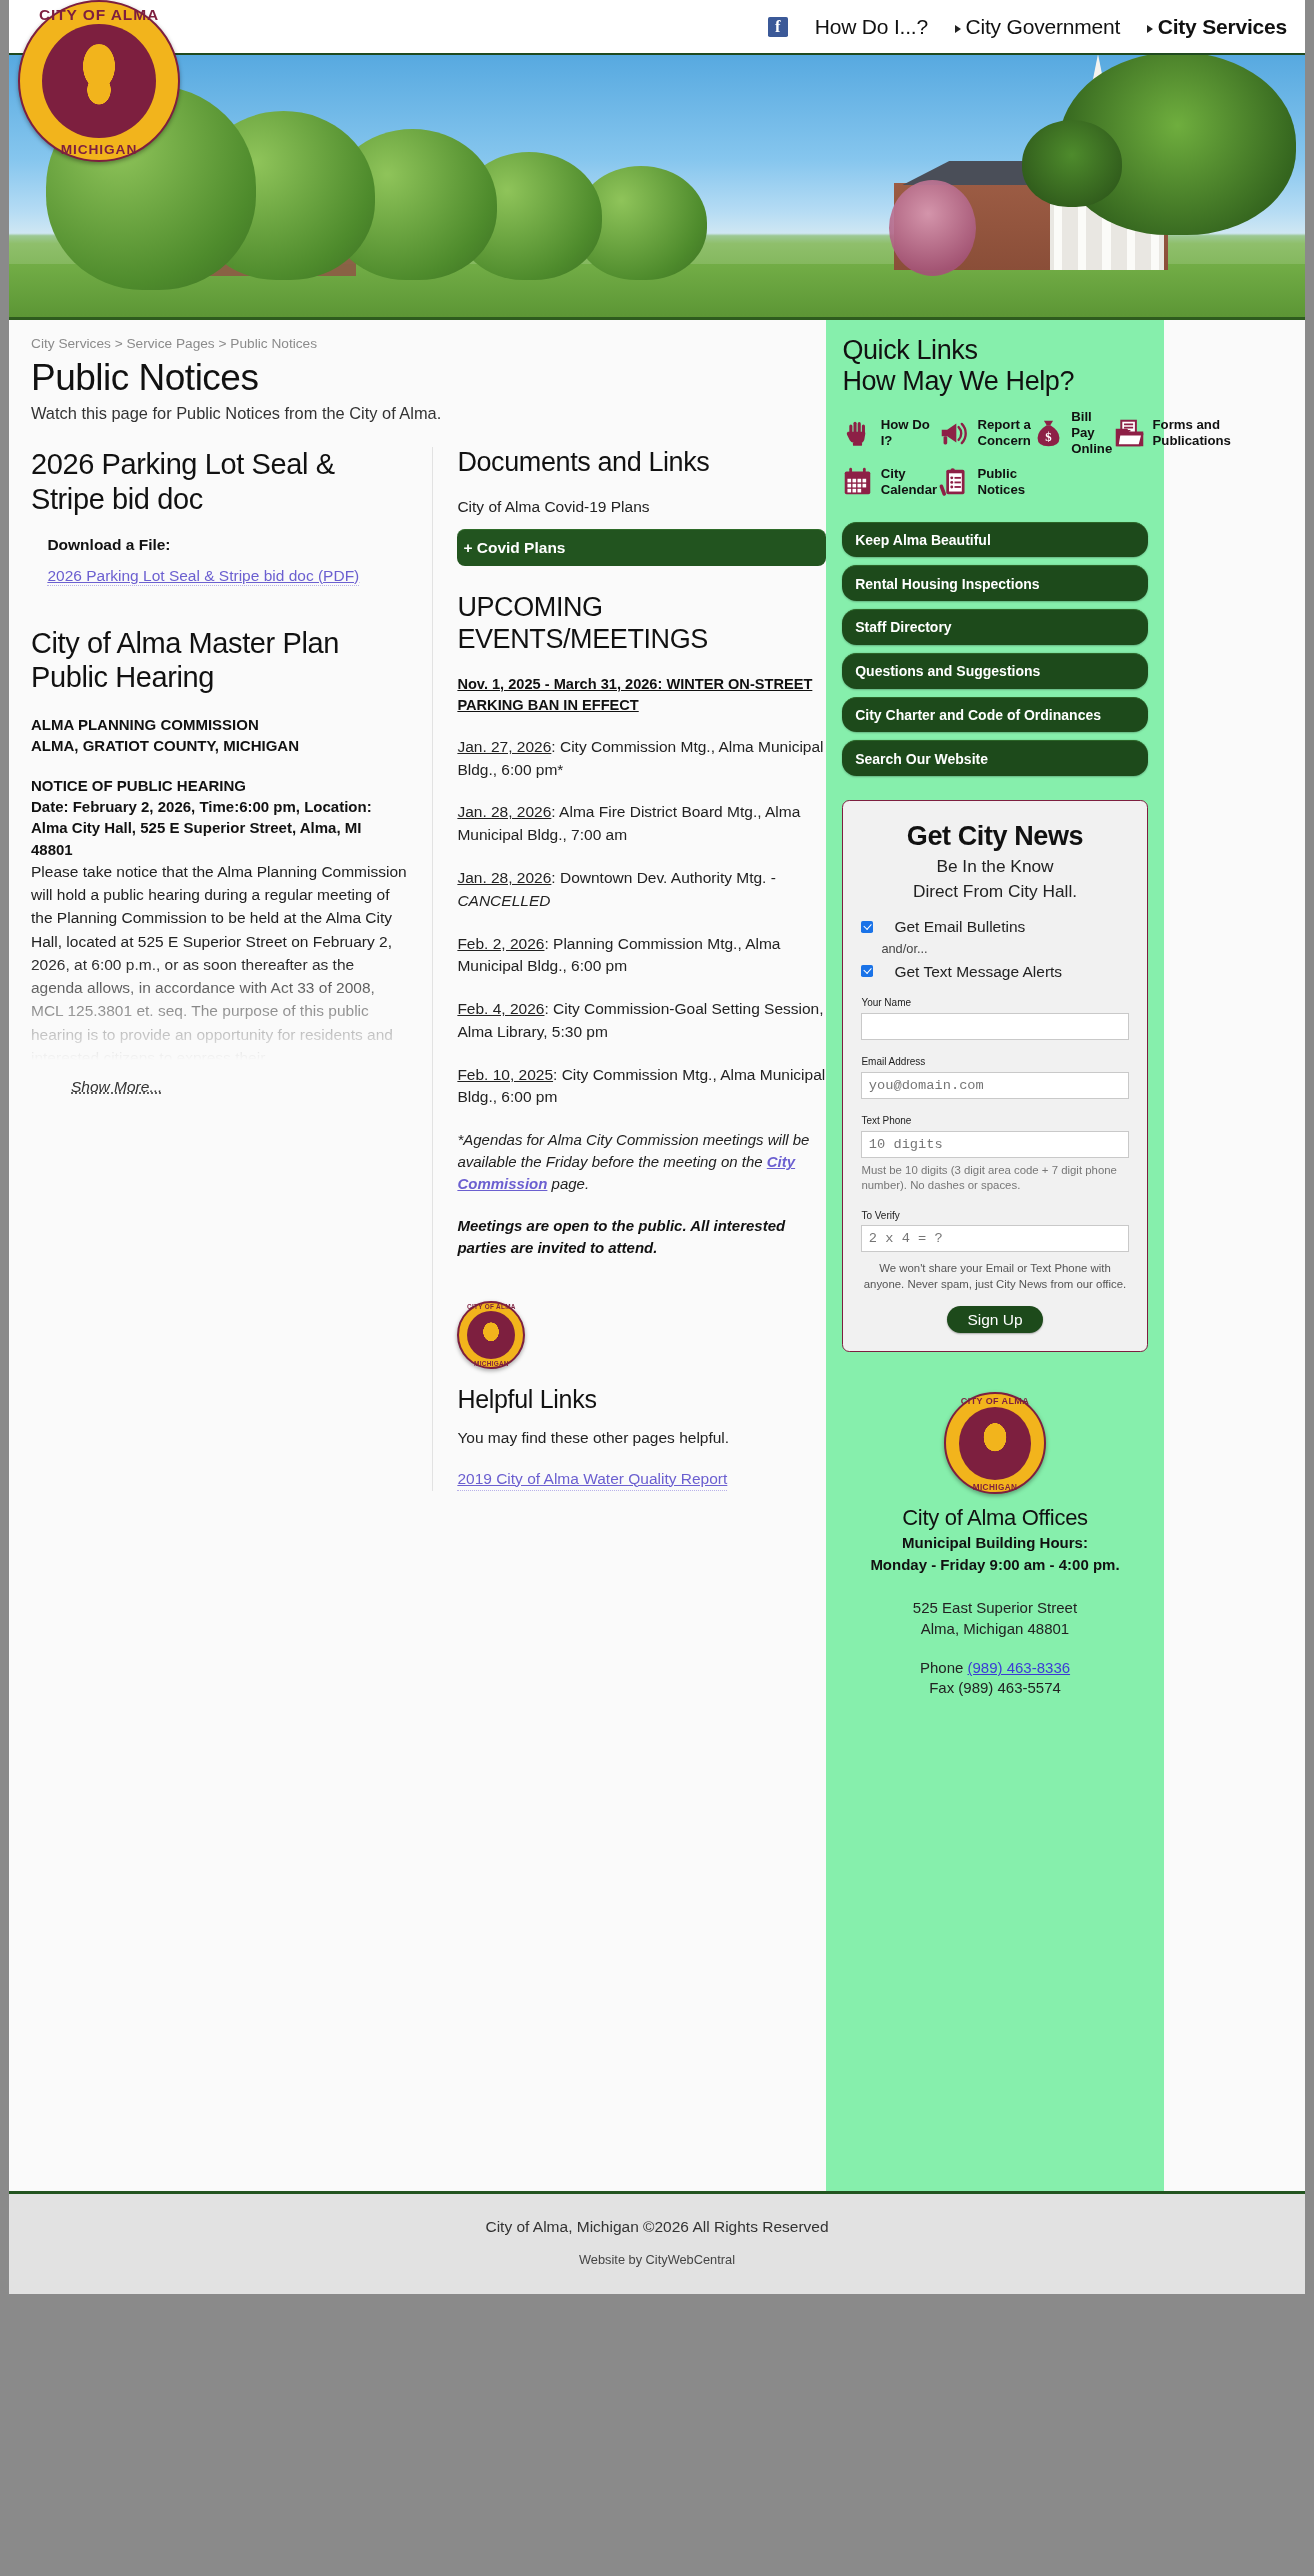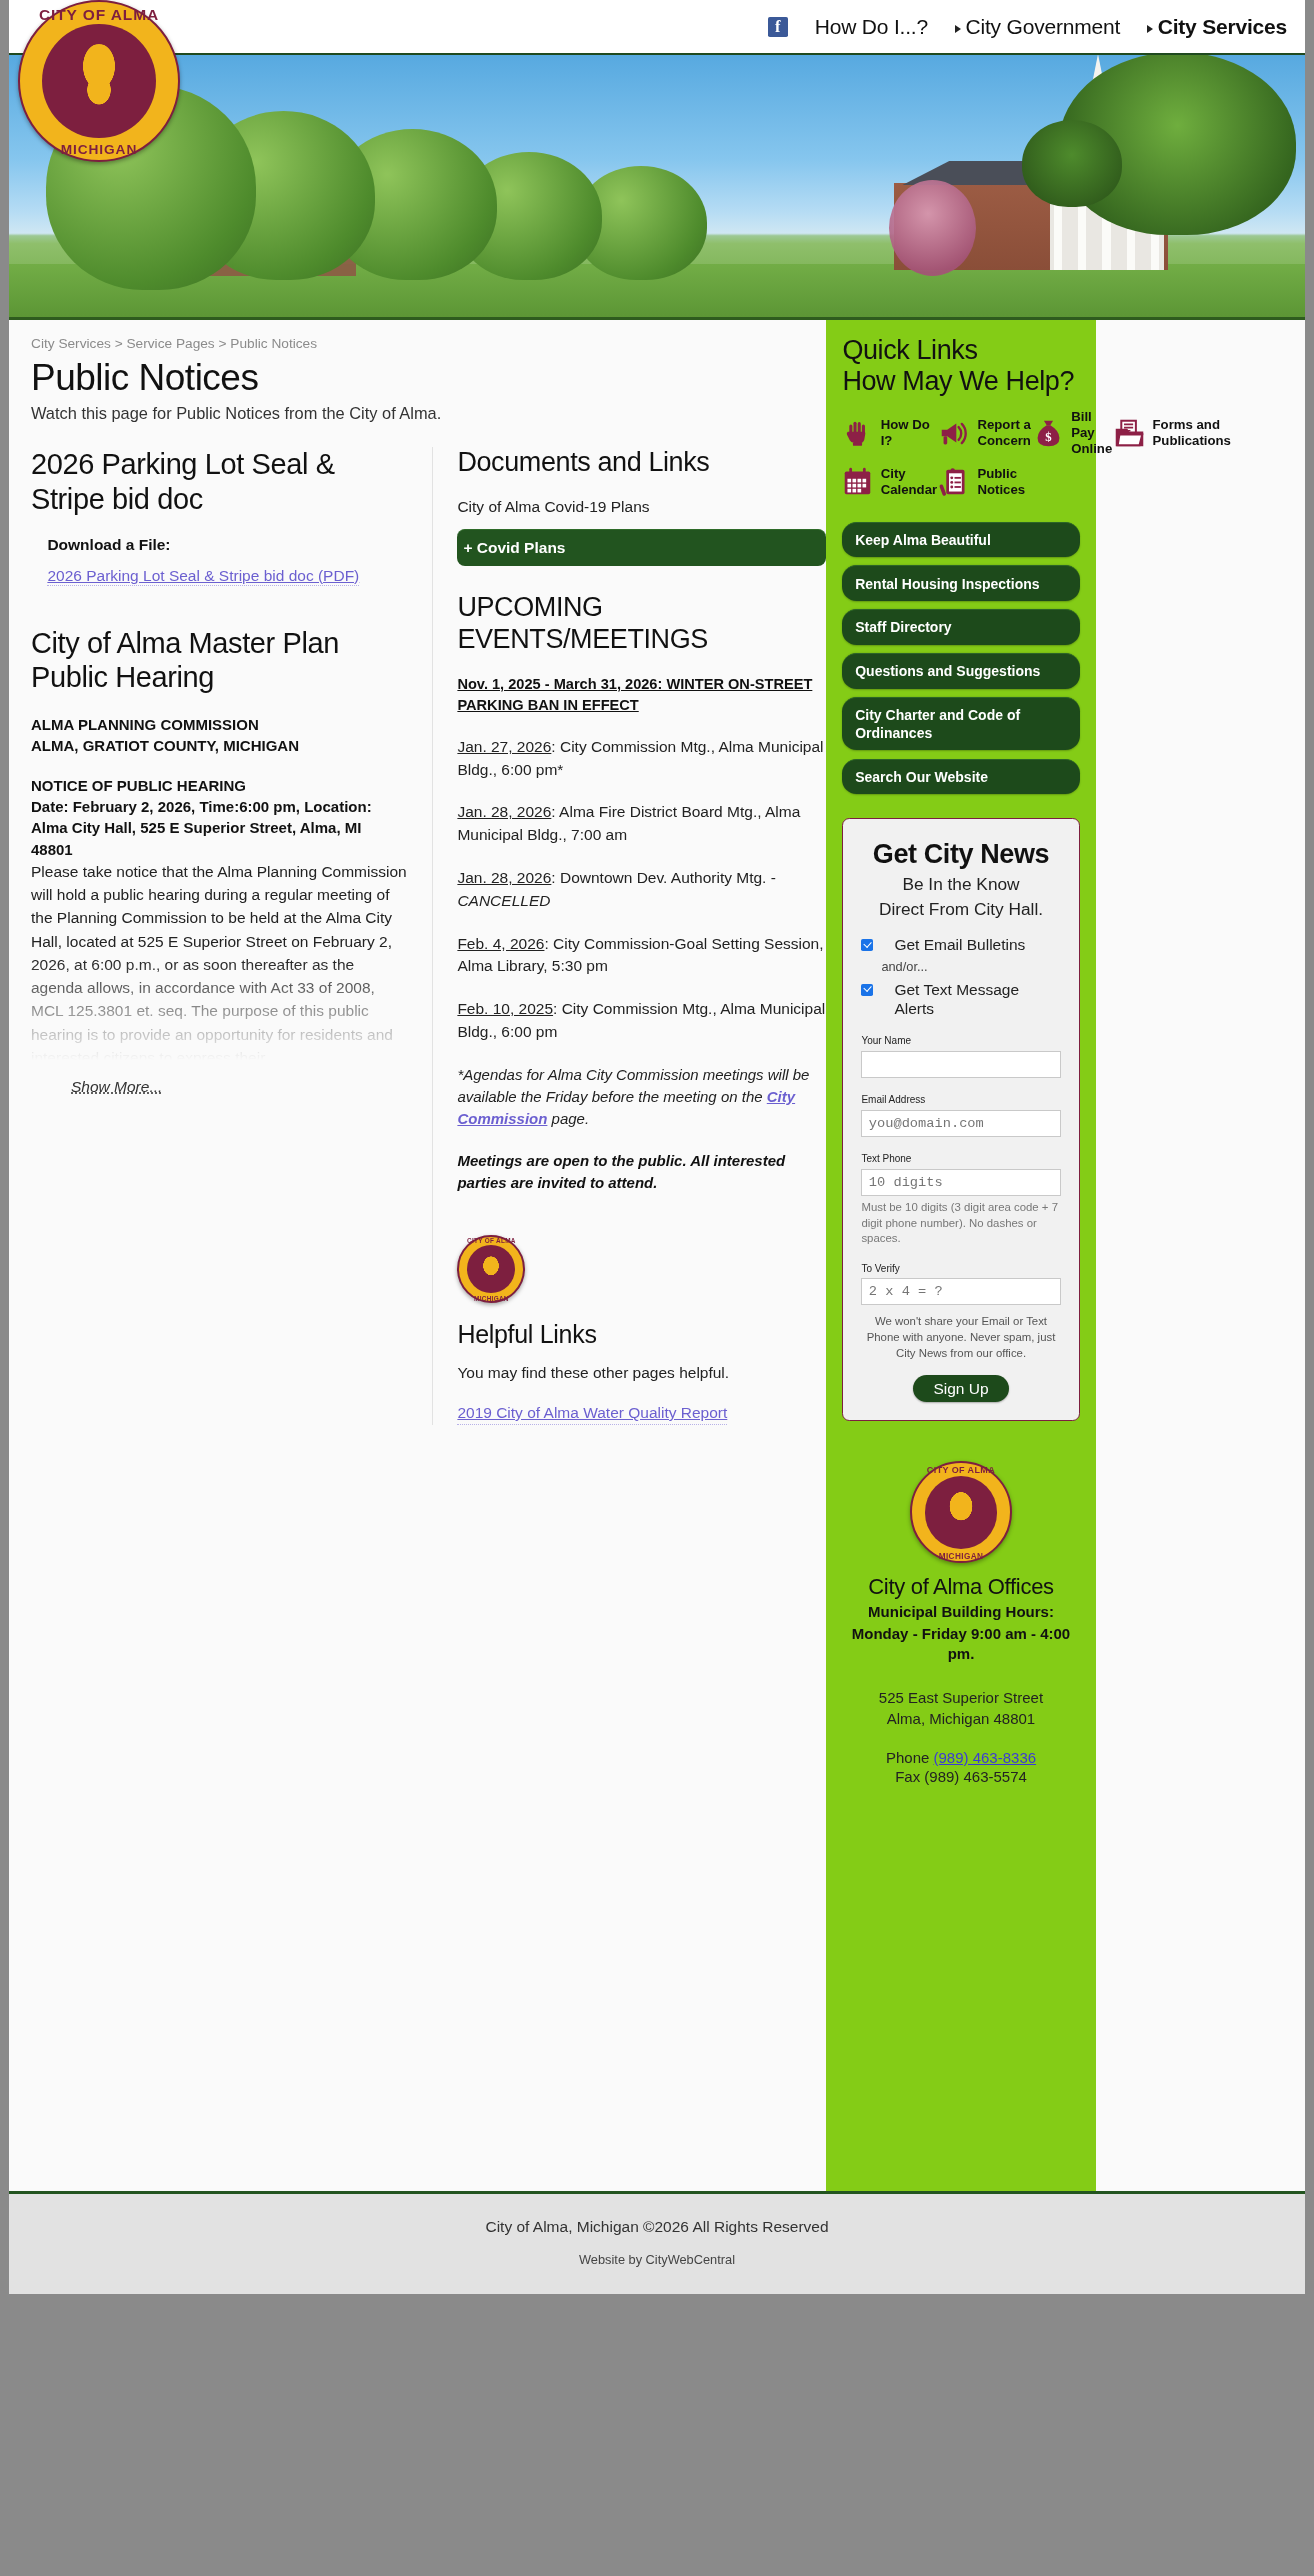--- a/index.html
+++ b/index.html
@@ -293,22 +293,22 @@
   h3.helpful { font-size: 25px; font-weight: 400; color: #111; margin-bottom: 12.8px; letter-spacing: -0.3px; }
   .helpful-sub { font-size: 15.5px; color: #222; line-height: 1.45; margin-bottom: 18px; }
   .helpful-link {
     display: inline-block; font-size: 15.5px; color: #6b5fd0;
     text-decoration: underline; line-height: 1.45;
     border-bottom: 0.9px dotted #b8b2e8;
   }
 
   
   .sidebar {
-    width: 270px;
-    background: #84cc16;
+    width: 338px;
+    background: #86efac;
     padding: 14.6px 16.4px 37px 16.4px;
   }
   .ql-title {
     font-size: 27px; color: #111; font-weight: 400;
     line-height: 1.15; letter-spacing: -0.4px;
     margin-bottom: 12.8px;
   }
   .ql-grid {
     display: grid; grid-template-columns: 1fr 1fr 1fr 1fr;
     gap: 9px 2px; margin-bottom: 24px;
@@ -488,20 +488,23 @@
           </div>
 
           <div class="ev">
             <span class="date">Jan. 27, 2026</span><span>: City Commission Mtg., Alma Municipal Bldg., 6:00 pm*</span>
           </div>
           <div class="ev">
             <span class="date">Jan. 28, 2026</span><span>: Alma Fire District Board Mtg., Alma Municipal Bldg., 7:00 am</span>
           </div>
           <div class="ev">
             <span class="date">Jan. 28, 2026</span><span>: Downtown Dev. Authority Mtg. - </span><span class="cancelled">CANCELLED</span>
+          </div>
+          <div class="ev">
+            <span class="date">Feb. 2, 2026</span><span>: Planning Commission Mtg., Alma Municipal Bldg., 6:00 pm</span>
           </div>
           <div class="ev">
             <span class="date">Feb. 4, 2026</span><span>: City Commission-Goal Setting Session, Alma Library, 5:30 pm</span>
           </div>
           <div class="ev">
             <span class="date">Feb. 10, 2025</span><span>: City Commission Mtg., Alma Municipal Bldg., 6:00 pm</span>
           </div>
 
           <div class="ev-note">
             <span>*Agendas for Alma City Commission meetings will be available the Friday before the meeting on the </span><a>City Commission</a><span> page.</span>

